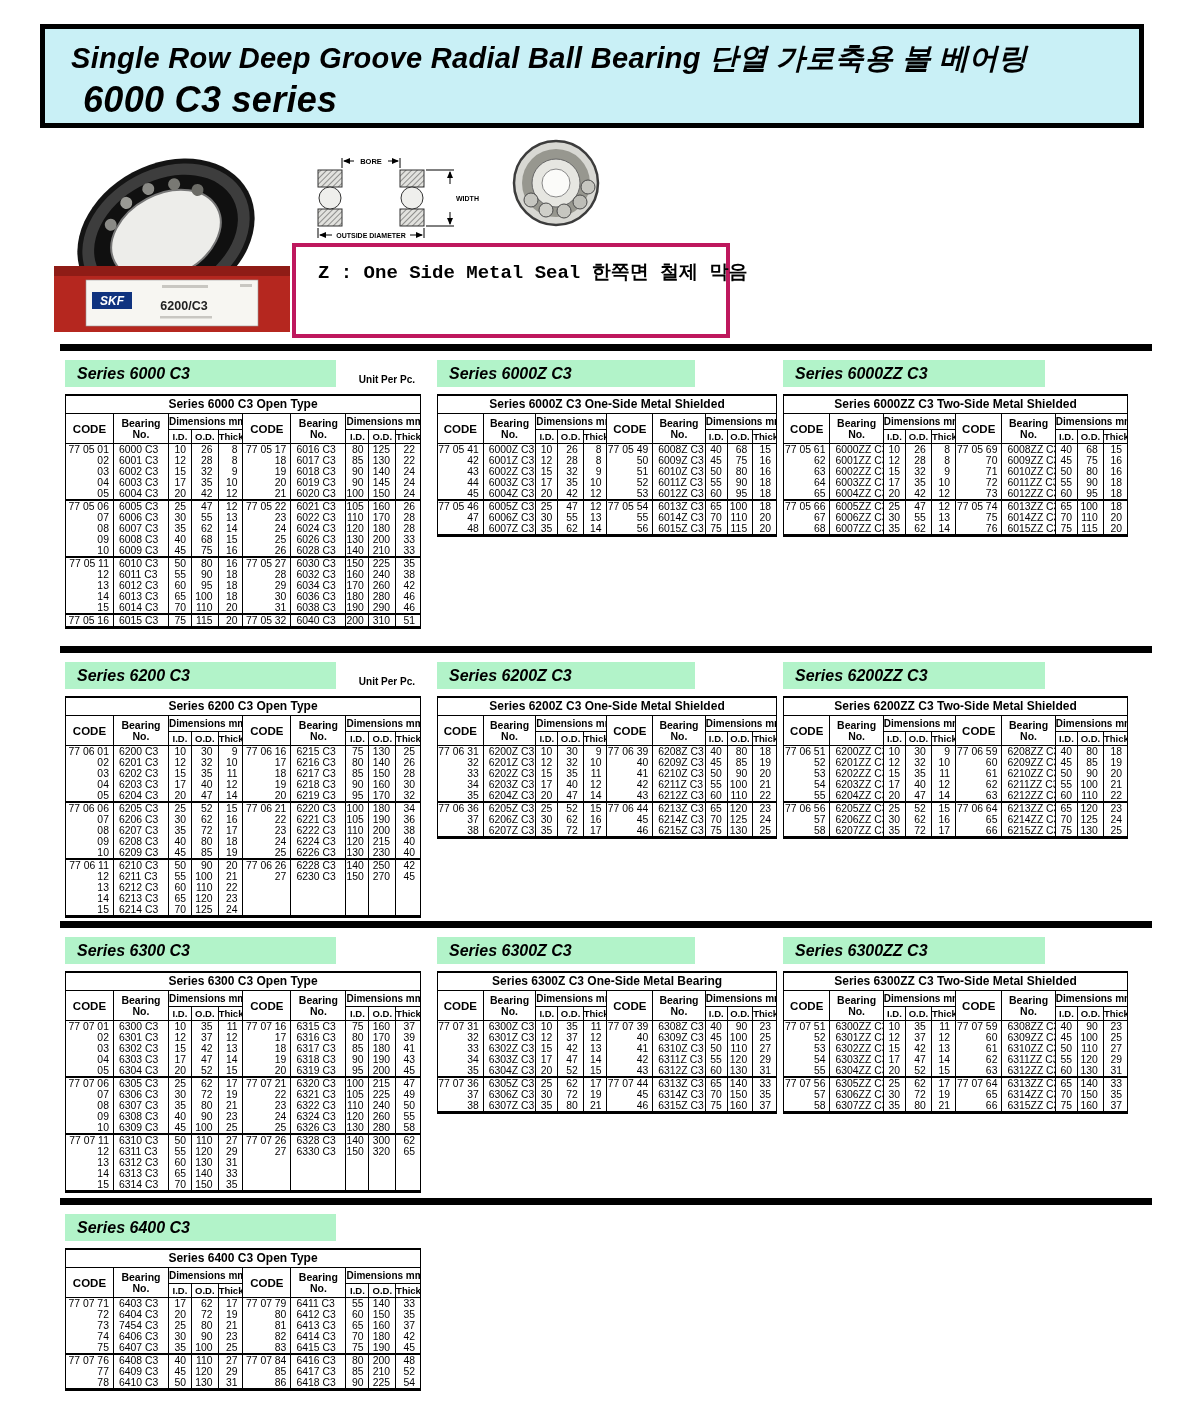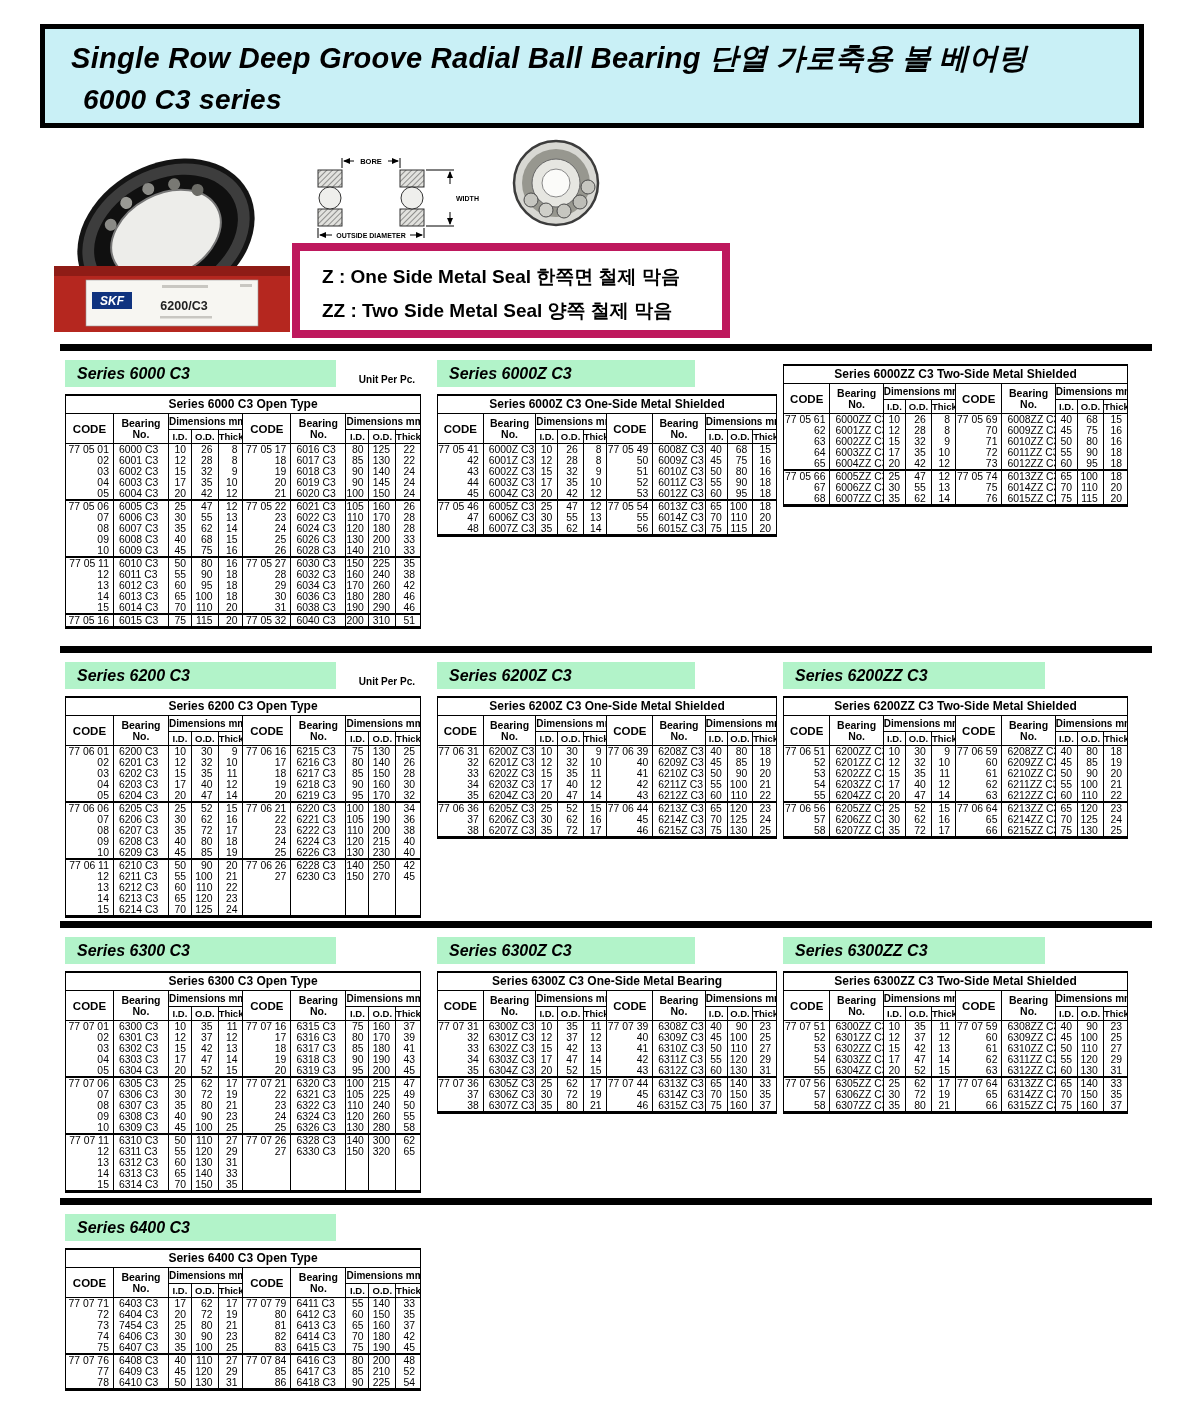--- a/index.html
+++ b/index.html
@@ -5,31 +5,31 @@
   html,body{margin:0;padding:0;background:#fff;}
   .page{position:relative;width:1188px;height:1410px;background:#fff;overflow:hidden;
         font-family:"Liberation Sans",sans-serif;color:#000;border-radius:18px;}
 
   
   .title-box{position:absolute;left:40px;top:24px;width:1104px;height:104px;
              background:#c9f0f6;border:5px solid #000;box-sizing:border-box;
              padding:8px 8px 0 26px;}
   .title-line{font-style:italic;font-weight:bold;font-size:29px;line-height:42px;
               letter-spacing:.3px;white-space:nowrap;}
-  .title-line2{padding-left:12px;font-size:28px;}
+  .title-line2{padding-left:12px;font-size:36px;}
 
   
   .photo-a{position:absolute;left:60px;top:138px;width:212px;height:196px;}
   .skf-box{position:absolute;left:52px;top:262px;width:240px;height:76px;}
   .xsec{position:absolute;left:288px;top:146px;width:200px;height:98px;}
   .photo-b{position:absolute;left:496px;top:138px;width:120px;height:94px;}
 
   .legend-box{position:absolute;left:292px;top:243px;width:438px;height:95px;
-              border:8px solid #be185d;box-sizing:border-box;background:#fff;
-              padding:9px 3px 0 22px;}
+              border:4px solid #be185d;box-sizing:border-box;background:#fff;
+              padding:9px 3px 0 22px;font-family:Liberation Mono, monospace;}
   .legend-line{font-weight:bold;font-size:19px;line-height:34px;white-space:nowrap;}
 
   
   .bar{position:absolute;left:60px;width:1092px;height:7px;background:#000;}
   .bar1{top:344px;} .bar2{top:646px;} .bar3{top:921px;} .bar4{top:1198px;}
 
   
   .band{position:absolute;left:0;width:1188px;}
   .band1{top:357px;} .band2{top:659px;} .band3{top:934px;} .band4{top:1211px;}
   .tw{position:absolute;top:0;}
@@ -142,21 +142,20 @@
     <circle cx="60" cy="45" r="14" fill="#fbfbf9" stroke="#888" stroke-width="1"></circle>
     <circle cx="35" cy="62" r="7" fill="#c6c6c0" stroke="#4a4a4a" stroke-width="1"></circle>
     <circle cx="50" cy="72" r="7" fill="#cfcfc9" stroke="#4a4a4a" stroke-width="1"></circle>
     <circle cx="68" cy="73" r="7" fill="#c6c6c0" stroke="#4a4a4a" stroke-width="1"></circle>
     <circle cx="84" cy="64" r="7" fill="#bdbdb7" stroke="#4a4a4a" stroke-width="1"></circle>
     <circle cx="92" cy="49" r="7" fill="#c6c6c0" stroke="#4a4a4a" stroke-width="1"></circle>
   </svg>
 
   <div class="legend-box">
     <div class="legend-line">Z : One Side Metal Seal 한쪽면 철제 막음</div>
-    <div class="legend-line">ZZ : Two Side Metal Seal 양쪽 철제 막음</div>
   </div>
 
   <div class="bar bar1"></div>
   <div class="bar bar2"></div>
   <div class="bar bar3"></div>
   <div class="bar bar4"></div>
 
   <div class="band band1">
     <div class="tw tw-a">
       <div class="series-row">
@@ -529,20 +528,23 @@
                 <td class="c-bear">6015Z C3</td>
                 <td class="c-num">75</td>
                 <td class="c-num">115</td>
                 <td class="c-num">20</td>
               </tr>
             </tbody>
           </table>
         </div>
     </div>
     <div class="tw tw-c">
+      <div class="series-row">
+        <div class="series-label">Series 6000ZZ C3</div>
+      </div>
       <div>
           <table class="cat">
             <colgroup>
               <col style="width:13.5%">
               <col style="width:15.5%">
               <col style="width:6.5%">
               <col style="width:7.5%">
               <col style="width:7%">
               <col style="width:13.5%">
               <col style="width:15.5%">

